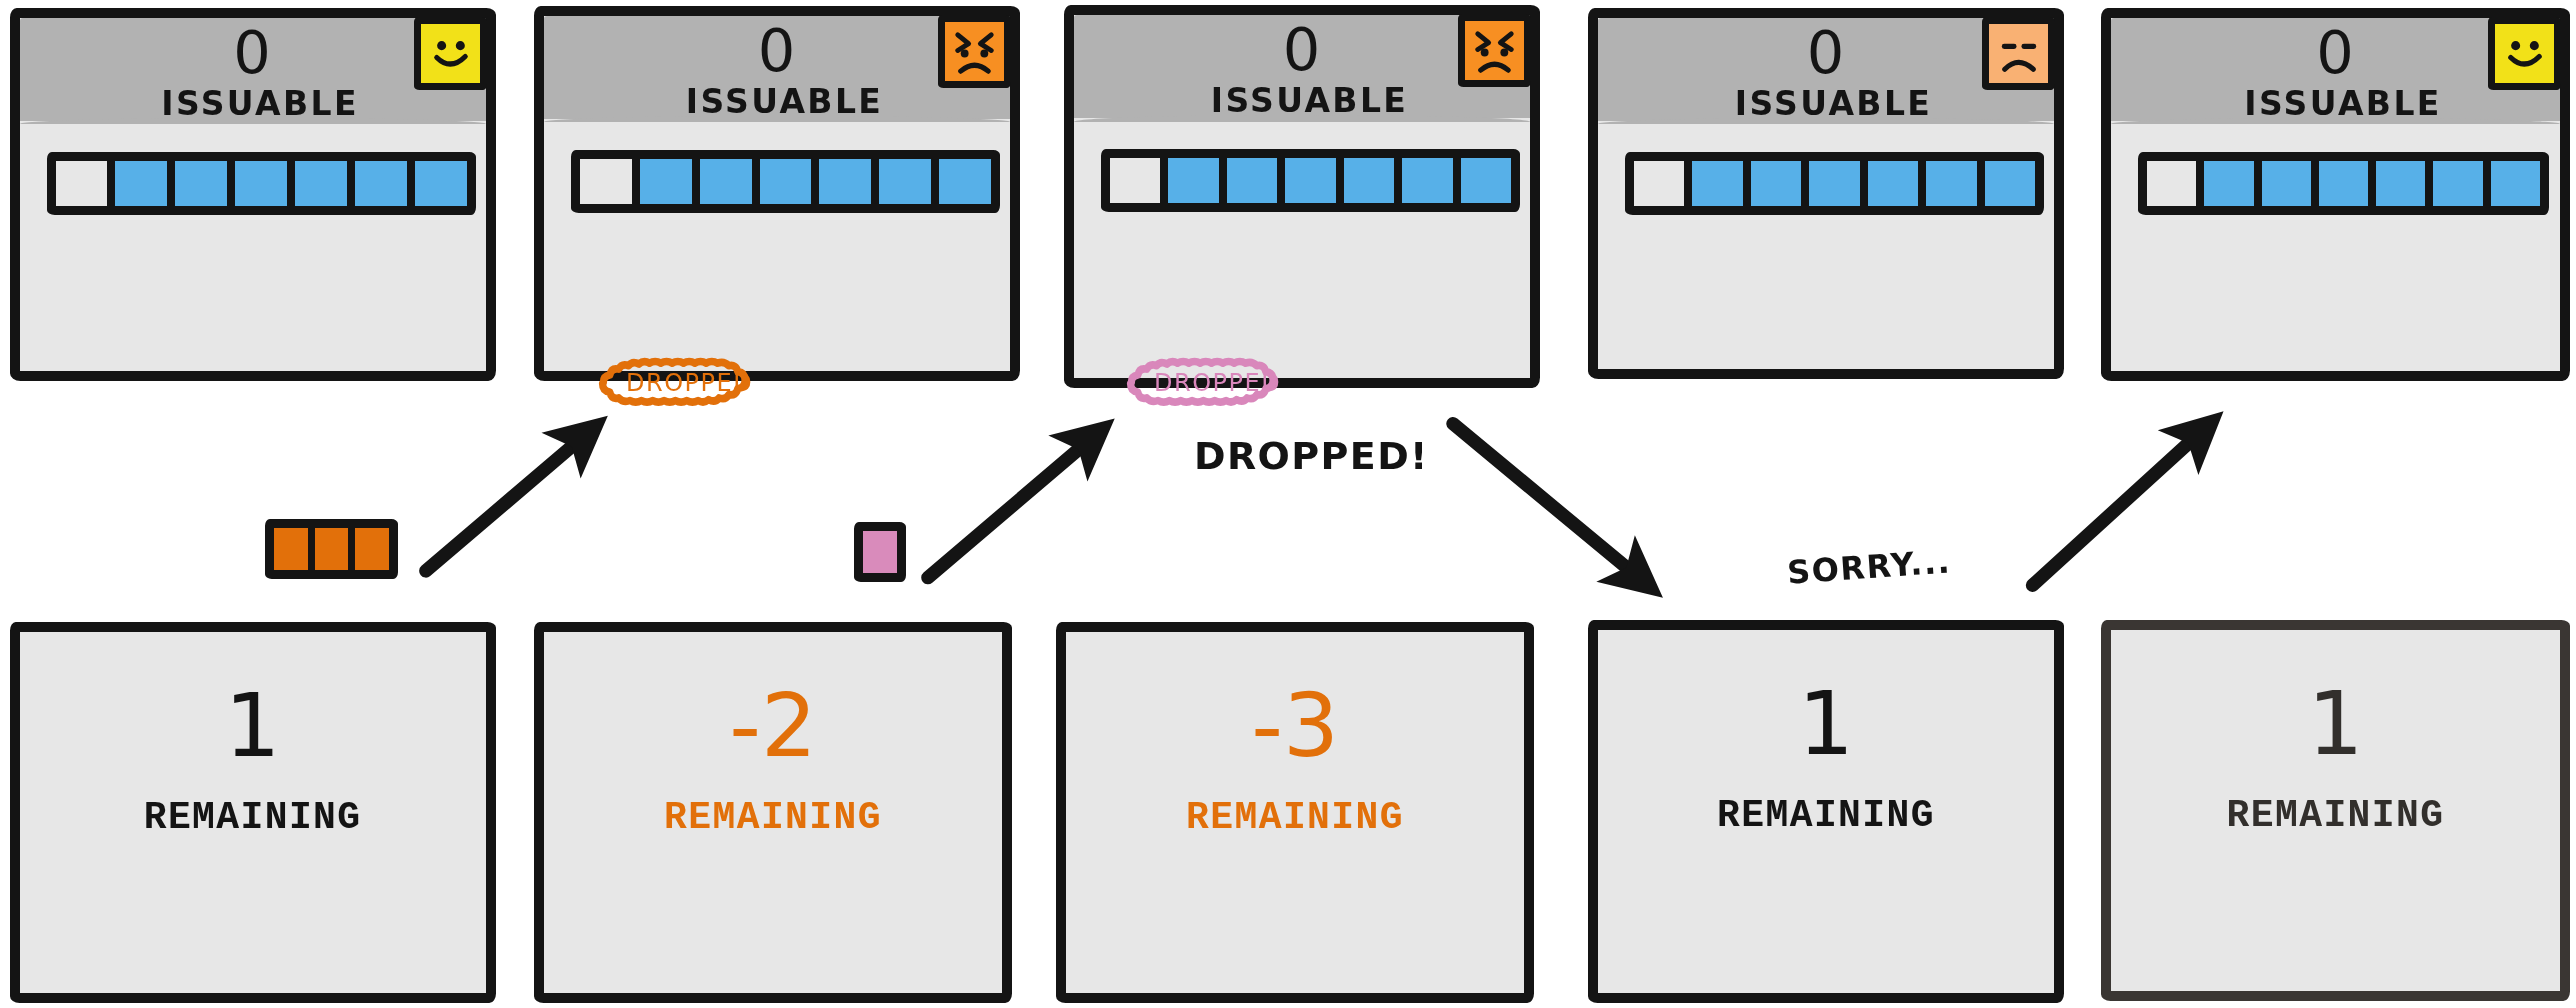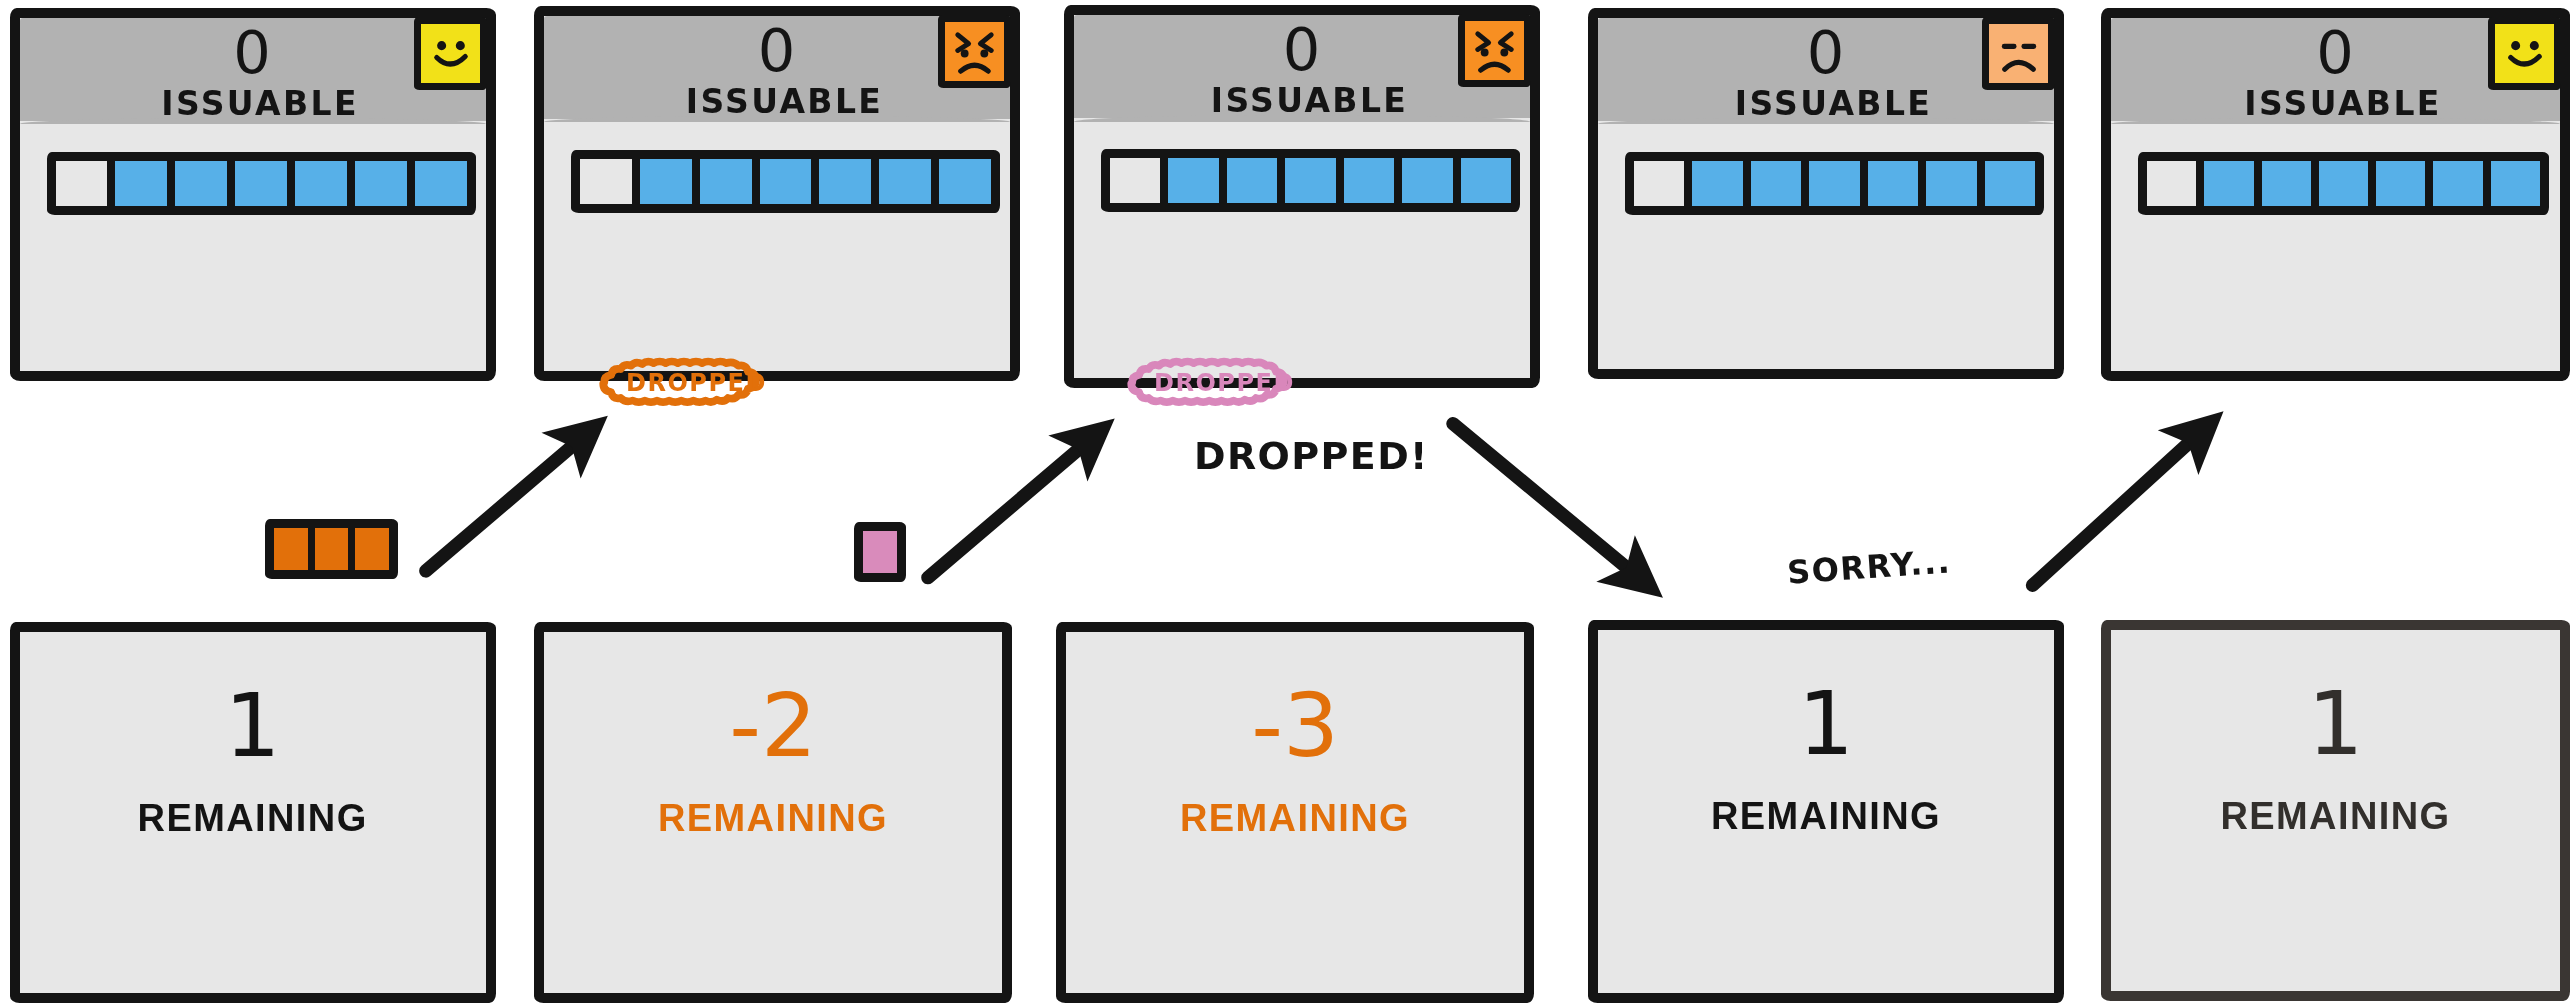--- a/index.html
+++ b/index.html
@@ -118,21 +118,21 @@
     border-right: 7.7px solid #141414;
   }
   .tokens .tk:last-child { border-right: none; }
 
   
   .badge {
     position: absolute;
     padding: 8.6px 25px 9.6px 25px;
     font-family: "DejaVu Sans", sans-serif;
     font-size: 24px;
-    font-weight: 700;
+    font-weight: 400;
     letter-spacing: 1.5px;
     line-height: 1;
     white-space: nowrap;
     border-radius: 38px;
   }
   .badge .cloud {
     position: absolute;
     inset: -8.6px;
     pointer-events: none;
   }
@@ -167,21 +167,21 @@
     font-size: 88px;
     font-weight: 400;
     line-height: 1;
     color: #141414;
   }
   .counter .lbl {
     position: absolute;
     left: 0; right: 0;
     top: 167px;
     text-align: center;
-    font-family: Liberation Sans, sans-serif;
+    font-family: Liberation Mono, monospace;
     font-size: 38px;
     font-weight: 700;
     letter-spacing: 1.4px;
     line-height: 1;
     color: #141414;
   }
   .counter.neg .num, .counter.neg .lbl { color: #e2700a; }
   .counter.dim .num, .counter.dim .lbl { color: #322f2c; }
 
   

